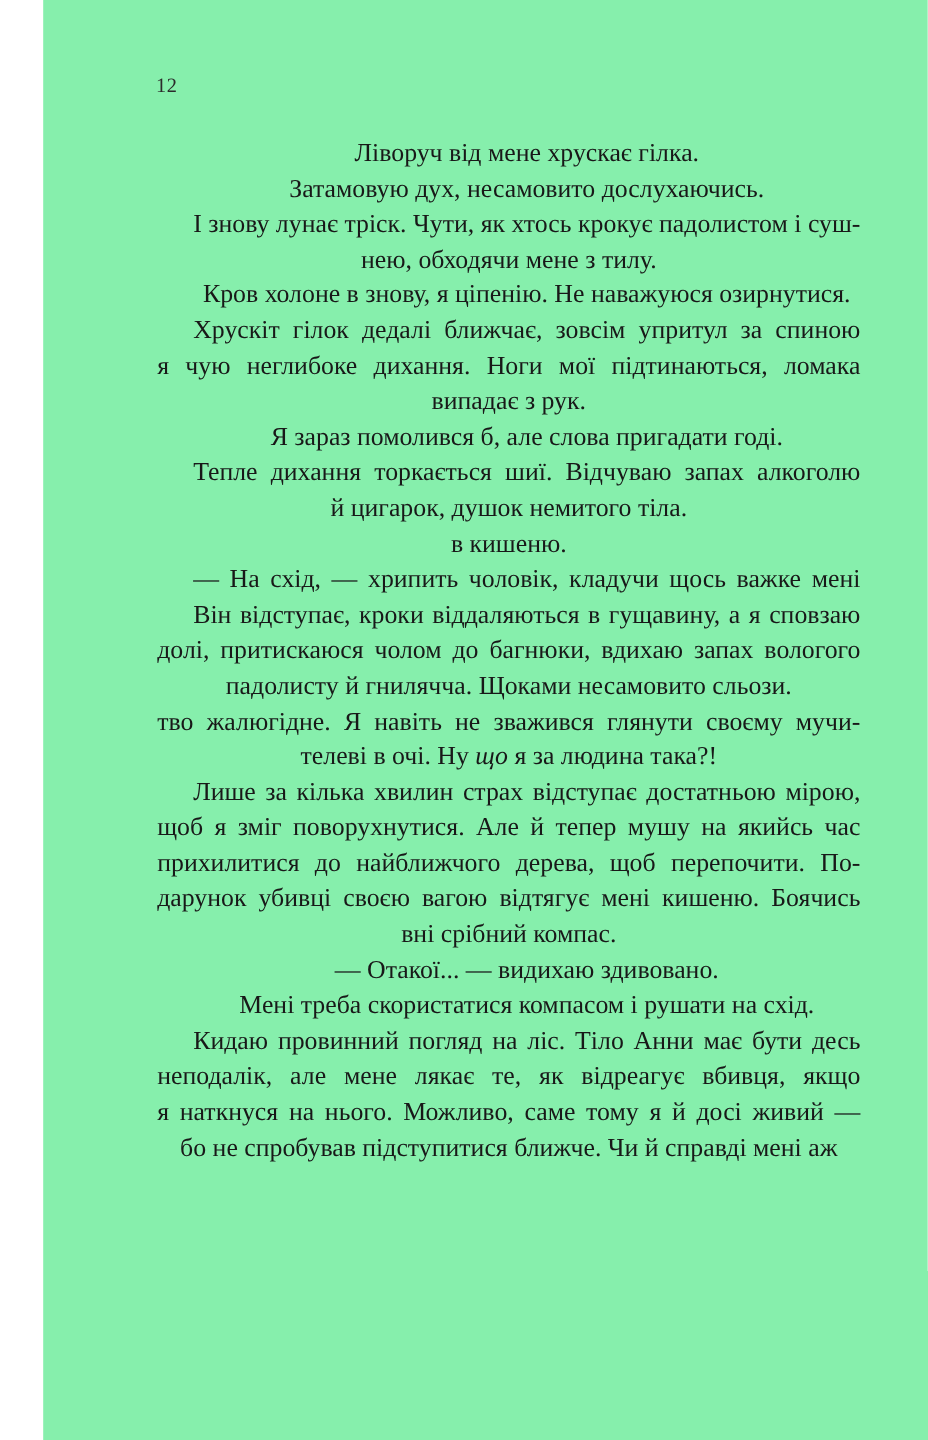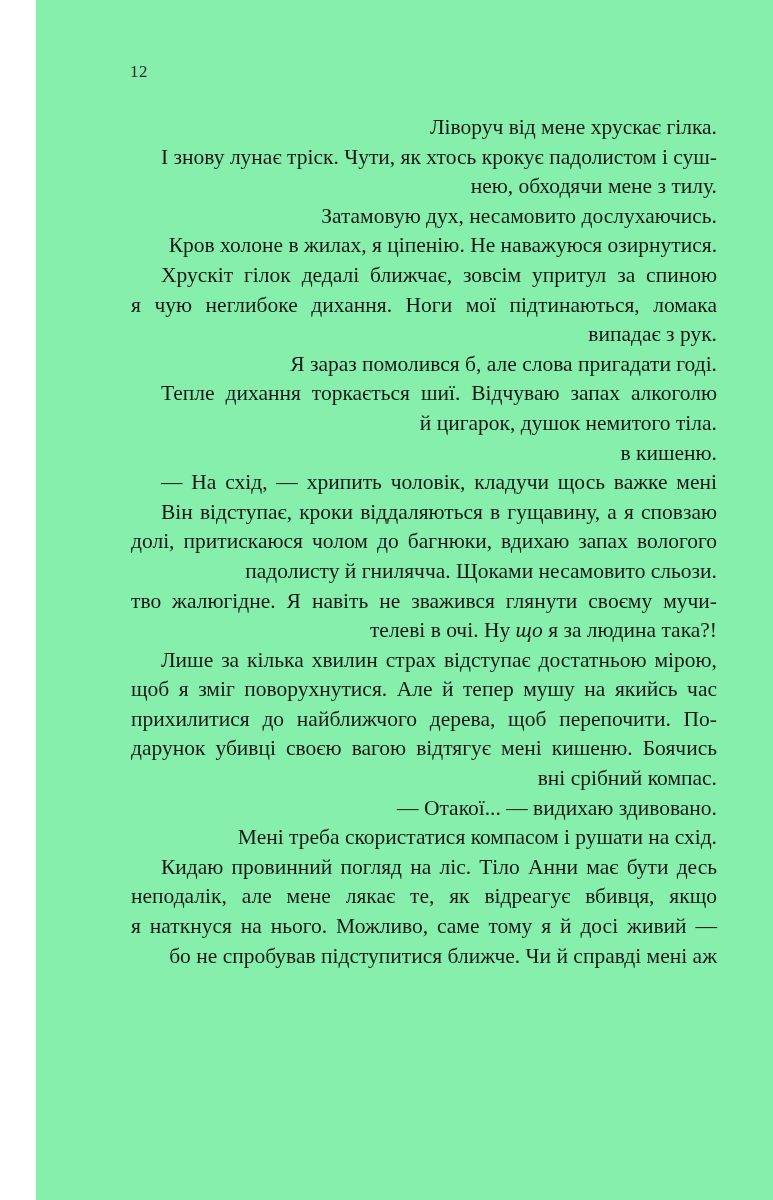--- a/index.html
+++ b/index.html
@@ -32,21 +32,21 @@
     width: 586px;
     font-size: 21.5px;
     line-height: 29.6px;
     color: #181818;
   }
   .paragraph {
     margin: 0;
   }
   .line {
     white-space: normal;
-    text-align: right;
+    text-align: center;
   }
   .line.j {
     text-align: justify;
     text-align-last: justify;
   }
   .line.first {
     text-indent: 30px;
   }
   em {
     font-style: italic;
@@ -55,28 +55,28 @@
 </head>
 <body>
 
 <div class="page">
   <div class="page-number">12</div>
   <div class="text-block">
       <div class="paragraph">
         <div class="line first">Ліворуч від мене хрускає гілка.</div>
       </div>
       <div class="paragraph">
+        <div class="line first">Затамовую дух, несамовито дослухаючись.</div>
+      </div>
+      <div class="paragraph">
         <div class="line first j">І знову лунає тріск. Чути, як хтось крокує падолистом і суш-</div>
         <div class="line">нею, обходячи мене з тилу.</div>
       </div>
       <div class="paragraph">
-        <div class="line first">Затамовую дух, несамовито дослухаючись.</div>
-      </div>
-      <div class="paragraph">
-        <div class="line first">Кров холоне в жилах, я ціпенію. Не наважуюся озирнутися.</div>
+        <div class="line first">Кров холоне в знову, я ціпенію. Не наважуюся озирнутися.</div>
       </div>
       <div class="paragraph">
         <div class="line first j">Хрускіт гілок дедалі ближчає, зовсім упритул за спиною</div>
         <div class="line j">я чую неглибоке дихання. Ноги мої підтинаються, ломака</div>
         <div class="line">випадає з рук.</div>
       </div>
       <div class="paragraph">
         <div class="line first">Я зараз помолився б, але слова пригадати годі.</div>
       </div>
       <div class="paragraph">

